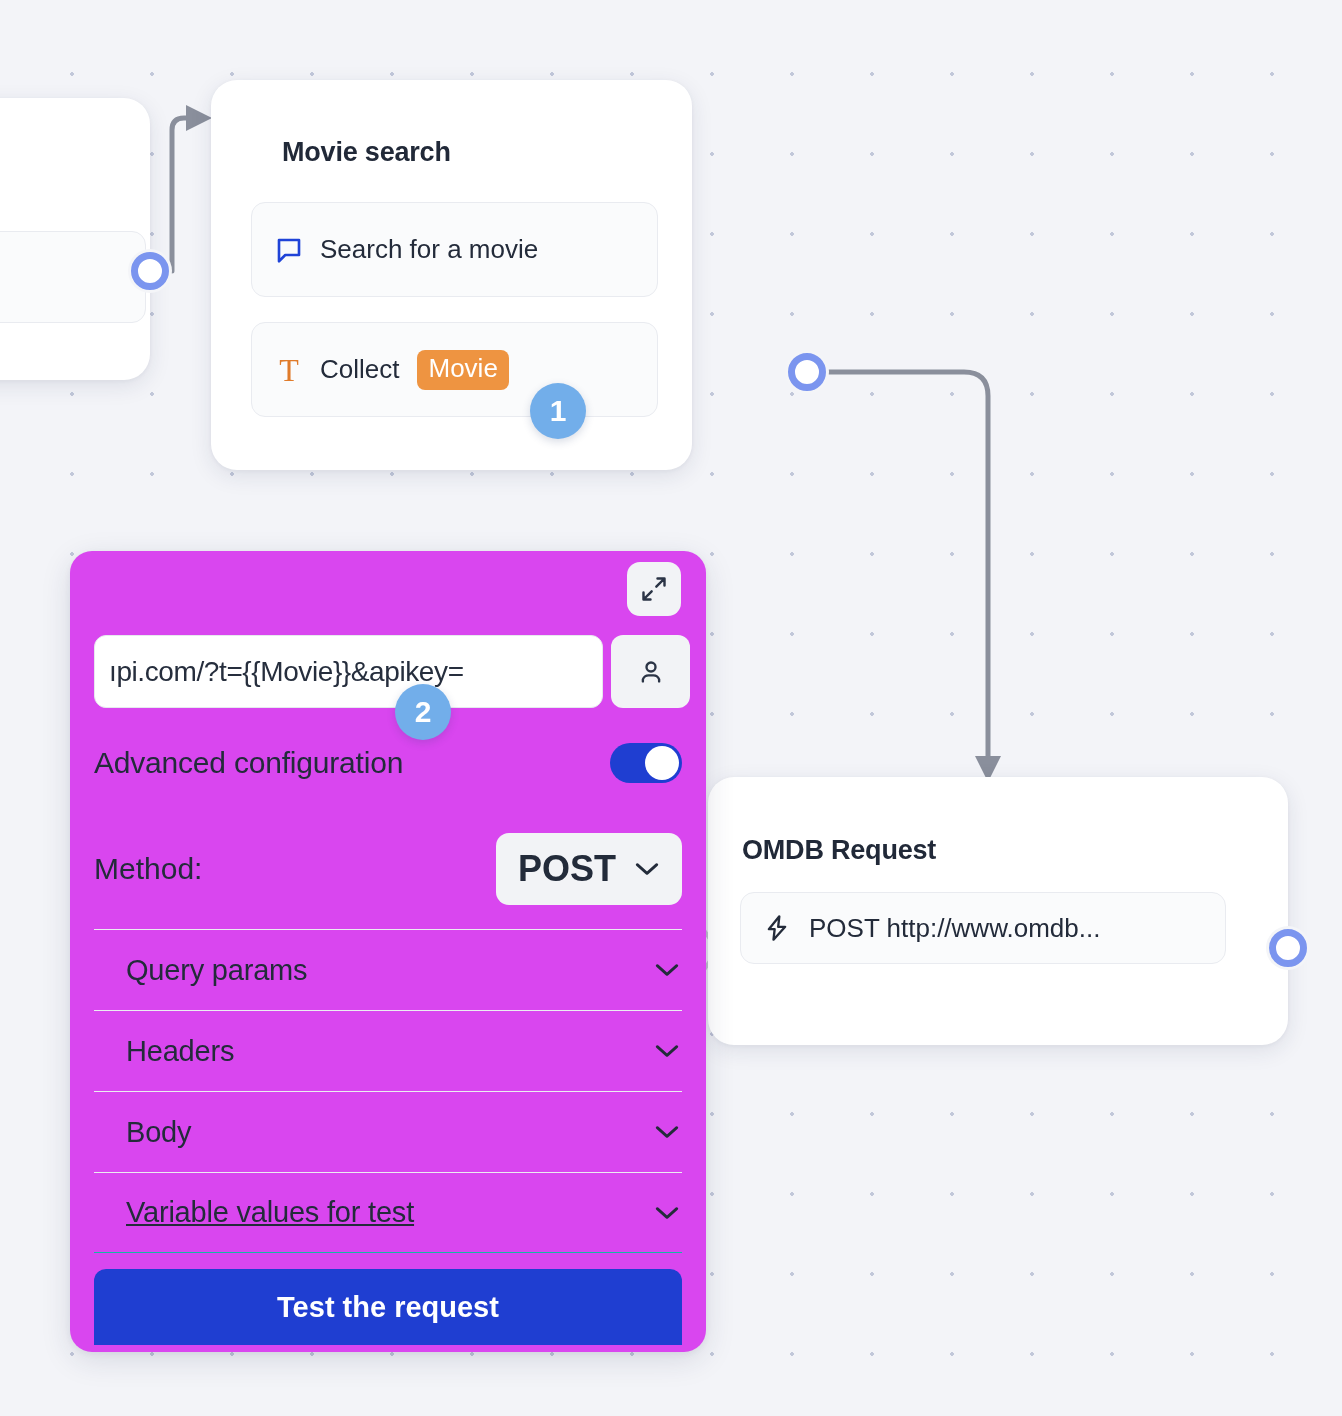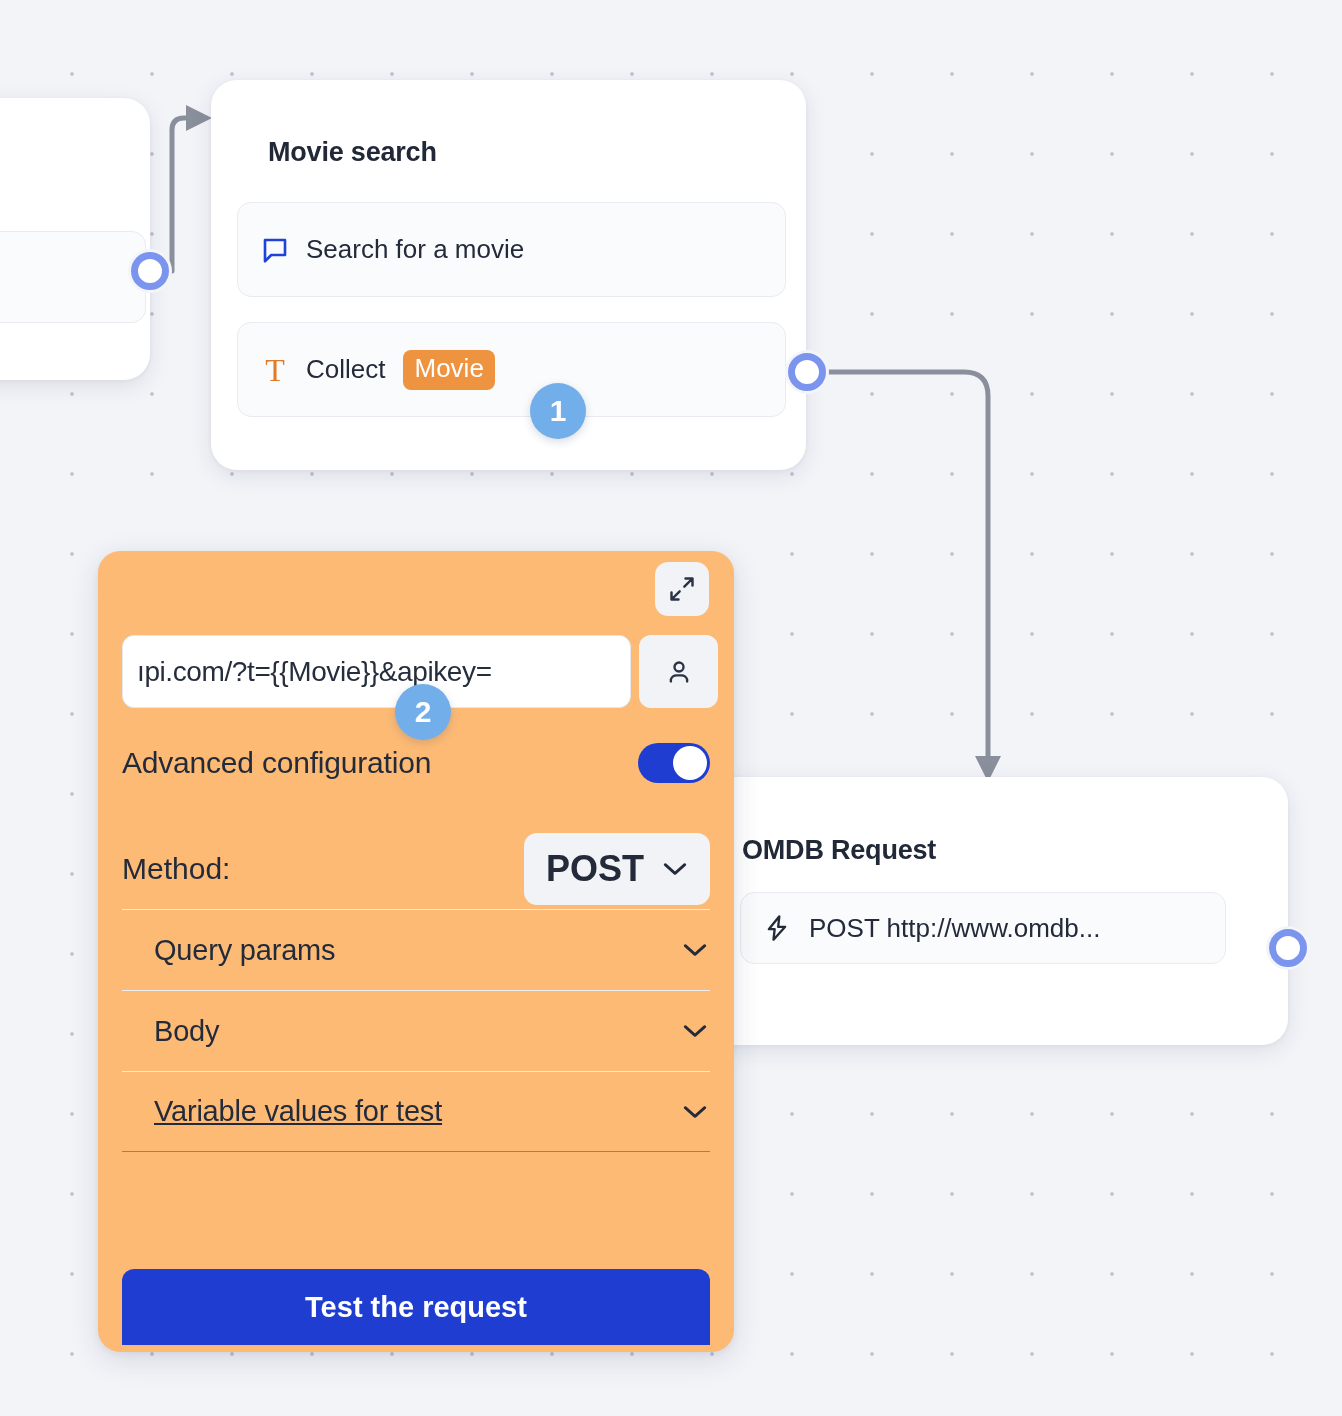--- a/index.html
+++ b/index.html
@@ -70,23 +70,23 @@
     left: 36px;
     top: 133px;
     width: 270px;
     height: 92px;
   }
 
   
   #node-movie-search {
     left: 211px;
     top: 80px;
-    width: 595px;
+    width: 481px;
     height: 390px;
-    padding: 36px 16px;
+    padding: 36px 30px;
   }
   #node-movie-search .node-title { margin: 21px 0 34px 41px; }
   #node-movie-search .node-row { height: 95px; margin: 0 4px 25px 10px; }
 
   .icon-bubble { flex: 0 0 auto; width: 30px; height: 30px; }
   .icon-tee {
     flex: 0 0 auto;
     width: 30px;
     font-family: "Liberation Serif", serif;
     font-size: 32px;
@@ -157,26 +157,25 @@
   #badge-1 { left: 530px; top: 383px; }
   #badge-2 { left: 395px; top: 684px; }
 
   
   #request-panel {
     position: absolute;
     left: 70px;
     top: 551px;
     width: 636px;
     height: 801px;
-    background: #fdba74;
+    background: #d946ef;
     border-radius: 22px;
     box-shadow: 0 8px 30px rgba(30, 42, 80, 0.13), 0 2px 6px rgba(30,42,80,.06);
     z-index: 10;
     overflow: hidden;
-    margin-left: 28px;
   }
 
   .expand-btn {
     position: absolute;
     right: 25px; top: 11px;
     width: 54px; height: 54px;
     background: #f2f3f6;
     border-radius: 13px;
     display: flex; align-items: center; justify-content: center;
     cursor: pointer;
@@ -246,21 +245,21 @@
     height: 72px;
     padding: 0 22px;
     display: flex; align-items: center; gap: 18px;
     font-size: 36px; font-weight: 700;
     color: #232b3a;
     cursor: pointer;
   }
 
   .accordion {
     position: absolute;
-    left: 24px; top: 358px;
+    left: 24px; top: 378px;
     width: 588px;
   }
   .acc-item {
     height: 81px;
     border-top: 1px solid #ebedf1;
     display: flex; align-items: center; justify-content: space-between;
     padding: 0 2px 0 32px;
     cursor: pointer;
   }
   .acc-item:last-child { border-bottom: 1px solid #14b8a6; text-decoration: underline; }
@@ -367,20 +366,26 @@
     </div>
 
     <div class="accordion">
       <div class="acc-item">
         <span class="acc-label">Query params</span>
         <svg class="chev" viewBox="0 0 24 14">
           <path d="M3 3 L12 11 L21 3" fill="none" stroke="#232b3a" stroke-width="2.6" stroke-linecap="round" stroke-linejoin="round"></path>
         </svg>
       </div>
       <div class="acc-item">
+        <span class="acc-label">Headers</span>
+        <svg class="chev" viewBox="0 0 24 14">
+          <path d="M3 3 L12 11 L21 3" fill="none" stroke="#232b3a" stroke-width="2.6" stroke-linecap="round" stroke-linejoin="round"></path>
+        </svg>
+      </div>
+      <div class="acc-item">
         <span class="acc-label">Body</span>
         <svg class="chev" viewBox="0 0 24 14">
           <path d="M3 3 L12 11 L21 3" fill="none" stroke="#232b3a" stroke-width="2.6" stroke-linecap="round" stroke-linejoin="round"></path>
         </svg>
       </div>
       <div class="acc-item">
         <span class="acc-label">Variable values for test</span>
         <svg class="chev" viewBox="0 0 24 14">
           <path d="M3 3 L12 11 L21 3" fill="none" stroke="#232b3a" stroke-width="2.6" stroke-linecap="round" stroke-linejoin="round"></path>
         </svg>

